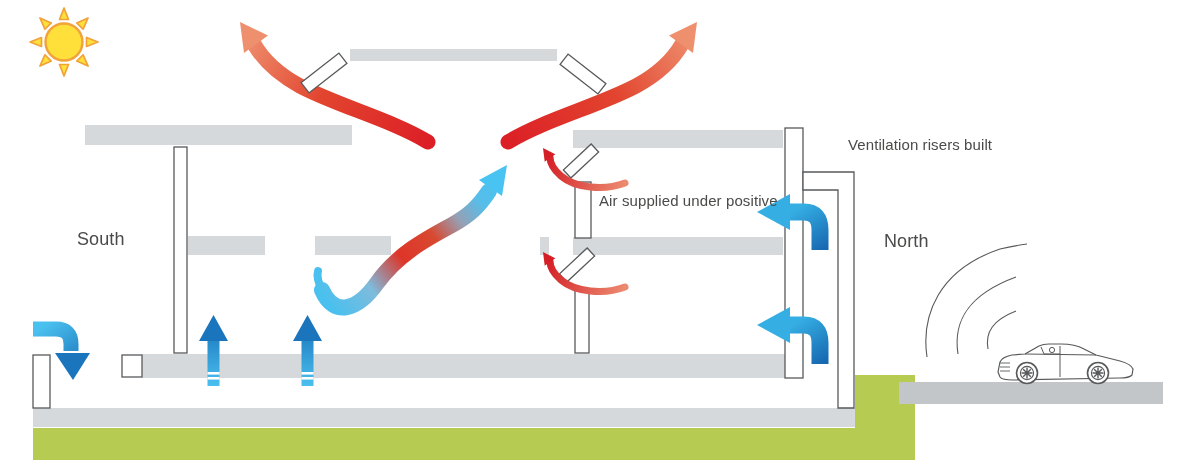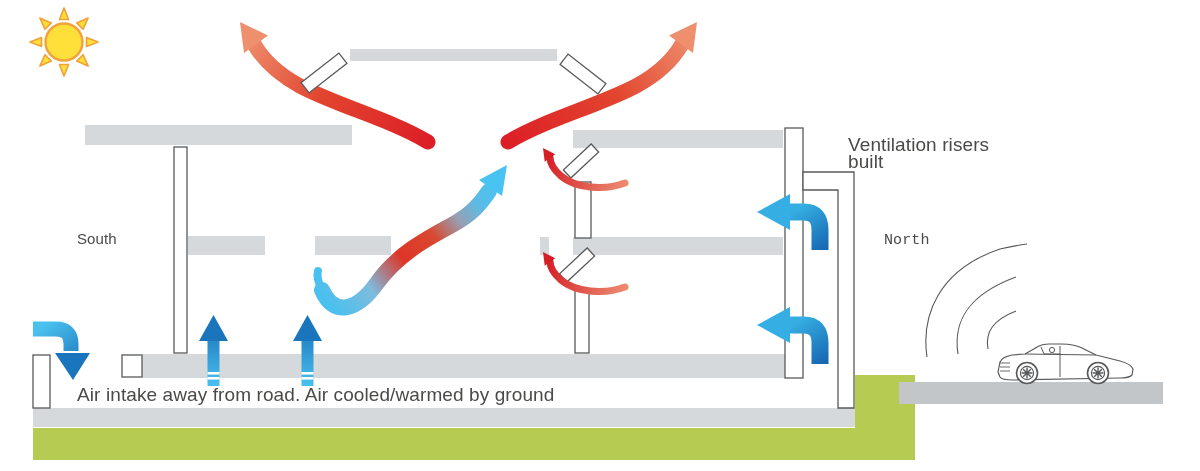--- a/index.html
+++ b/index.html
@@ -7,25 +7,25 @@
     position:relative;
     width:1200px;height:471px;
     background:#ffffff;
     font-family:"Liberation Sans", sans-serif;
     overflow:hidden;
   }
   .canvas svg{position:absolute;left:0;top:0;}
   .lbl{
     position:absolute;
     color:#4a4a49;
-    font-size:19px;
+    font-size:15px;
     line-height:16.5px;
     letter-spacing:0.1px;
   }
-  .lbl.big{font-size:15px;line-height:20px;}
+  .lbl.big{font-size:18px;line-height:20px;}
 </style>
 </head>
 <body>
 
 <div class="canvas">
 
 <svg width="1200" height="471" viewBox="0 0 1200 471">
   <defs>
     <linearGradient id="gradRedL" gradientUnits="userSpaceOnUse" x1="430" y1="140" x2="250" y2="30">
       <stop offset="0" stop-color="#DC1F26"></stop>
@@ -183,24 +183,24 @@
     </g>
     <g>
       <circle cx="100" cy="32" r="10.5" stroke-width="1.6"></circle>
       <circle cx="100" cy="32" r="6.6" stroke-width="1.1"></circle>
       <path stroke-width="1.4" d="M100,26.5 L100,37.5 M94.5,32 L105.5,32 M96.2,28.2 L103.8,35.8 M103.8,28.2 L96.2,35.8"></path>
     </g>
   </g>
 </svg>
 
 <div class="lbl big" style="left:77px;top:229px;">South</div>
-<div class="lbl big" style="left:884px;top:231px;font-family:Liberation Mono, monospace;">North</div>
+<div class="lbl big" style="left:884px;top:231px;">North</div>
 
 <div class="lbl" style="left:848px;top:137px;width:150px;">
   <div>Ventilation risers built</div>
 </div>
 
 <div class="lbl" style="left:599px;top:193px;width:190px;">
+  <div>Air supplied under positive</div>
 </div>
 
-<div class="lbl" style="left:77px;top:387px;">Air intake away from road. Air cooled/warmed by ground</div>
 
 </div>
 
 </body></html>

